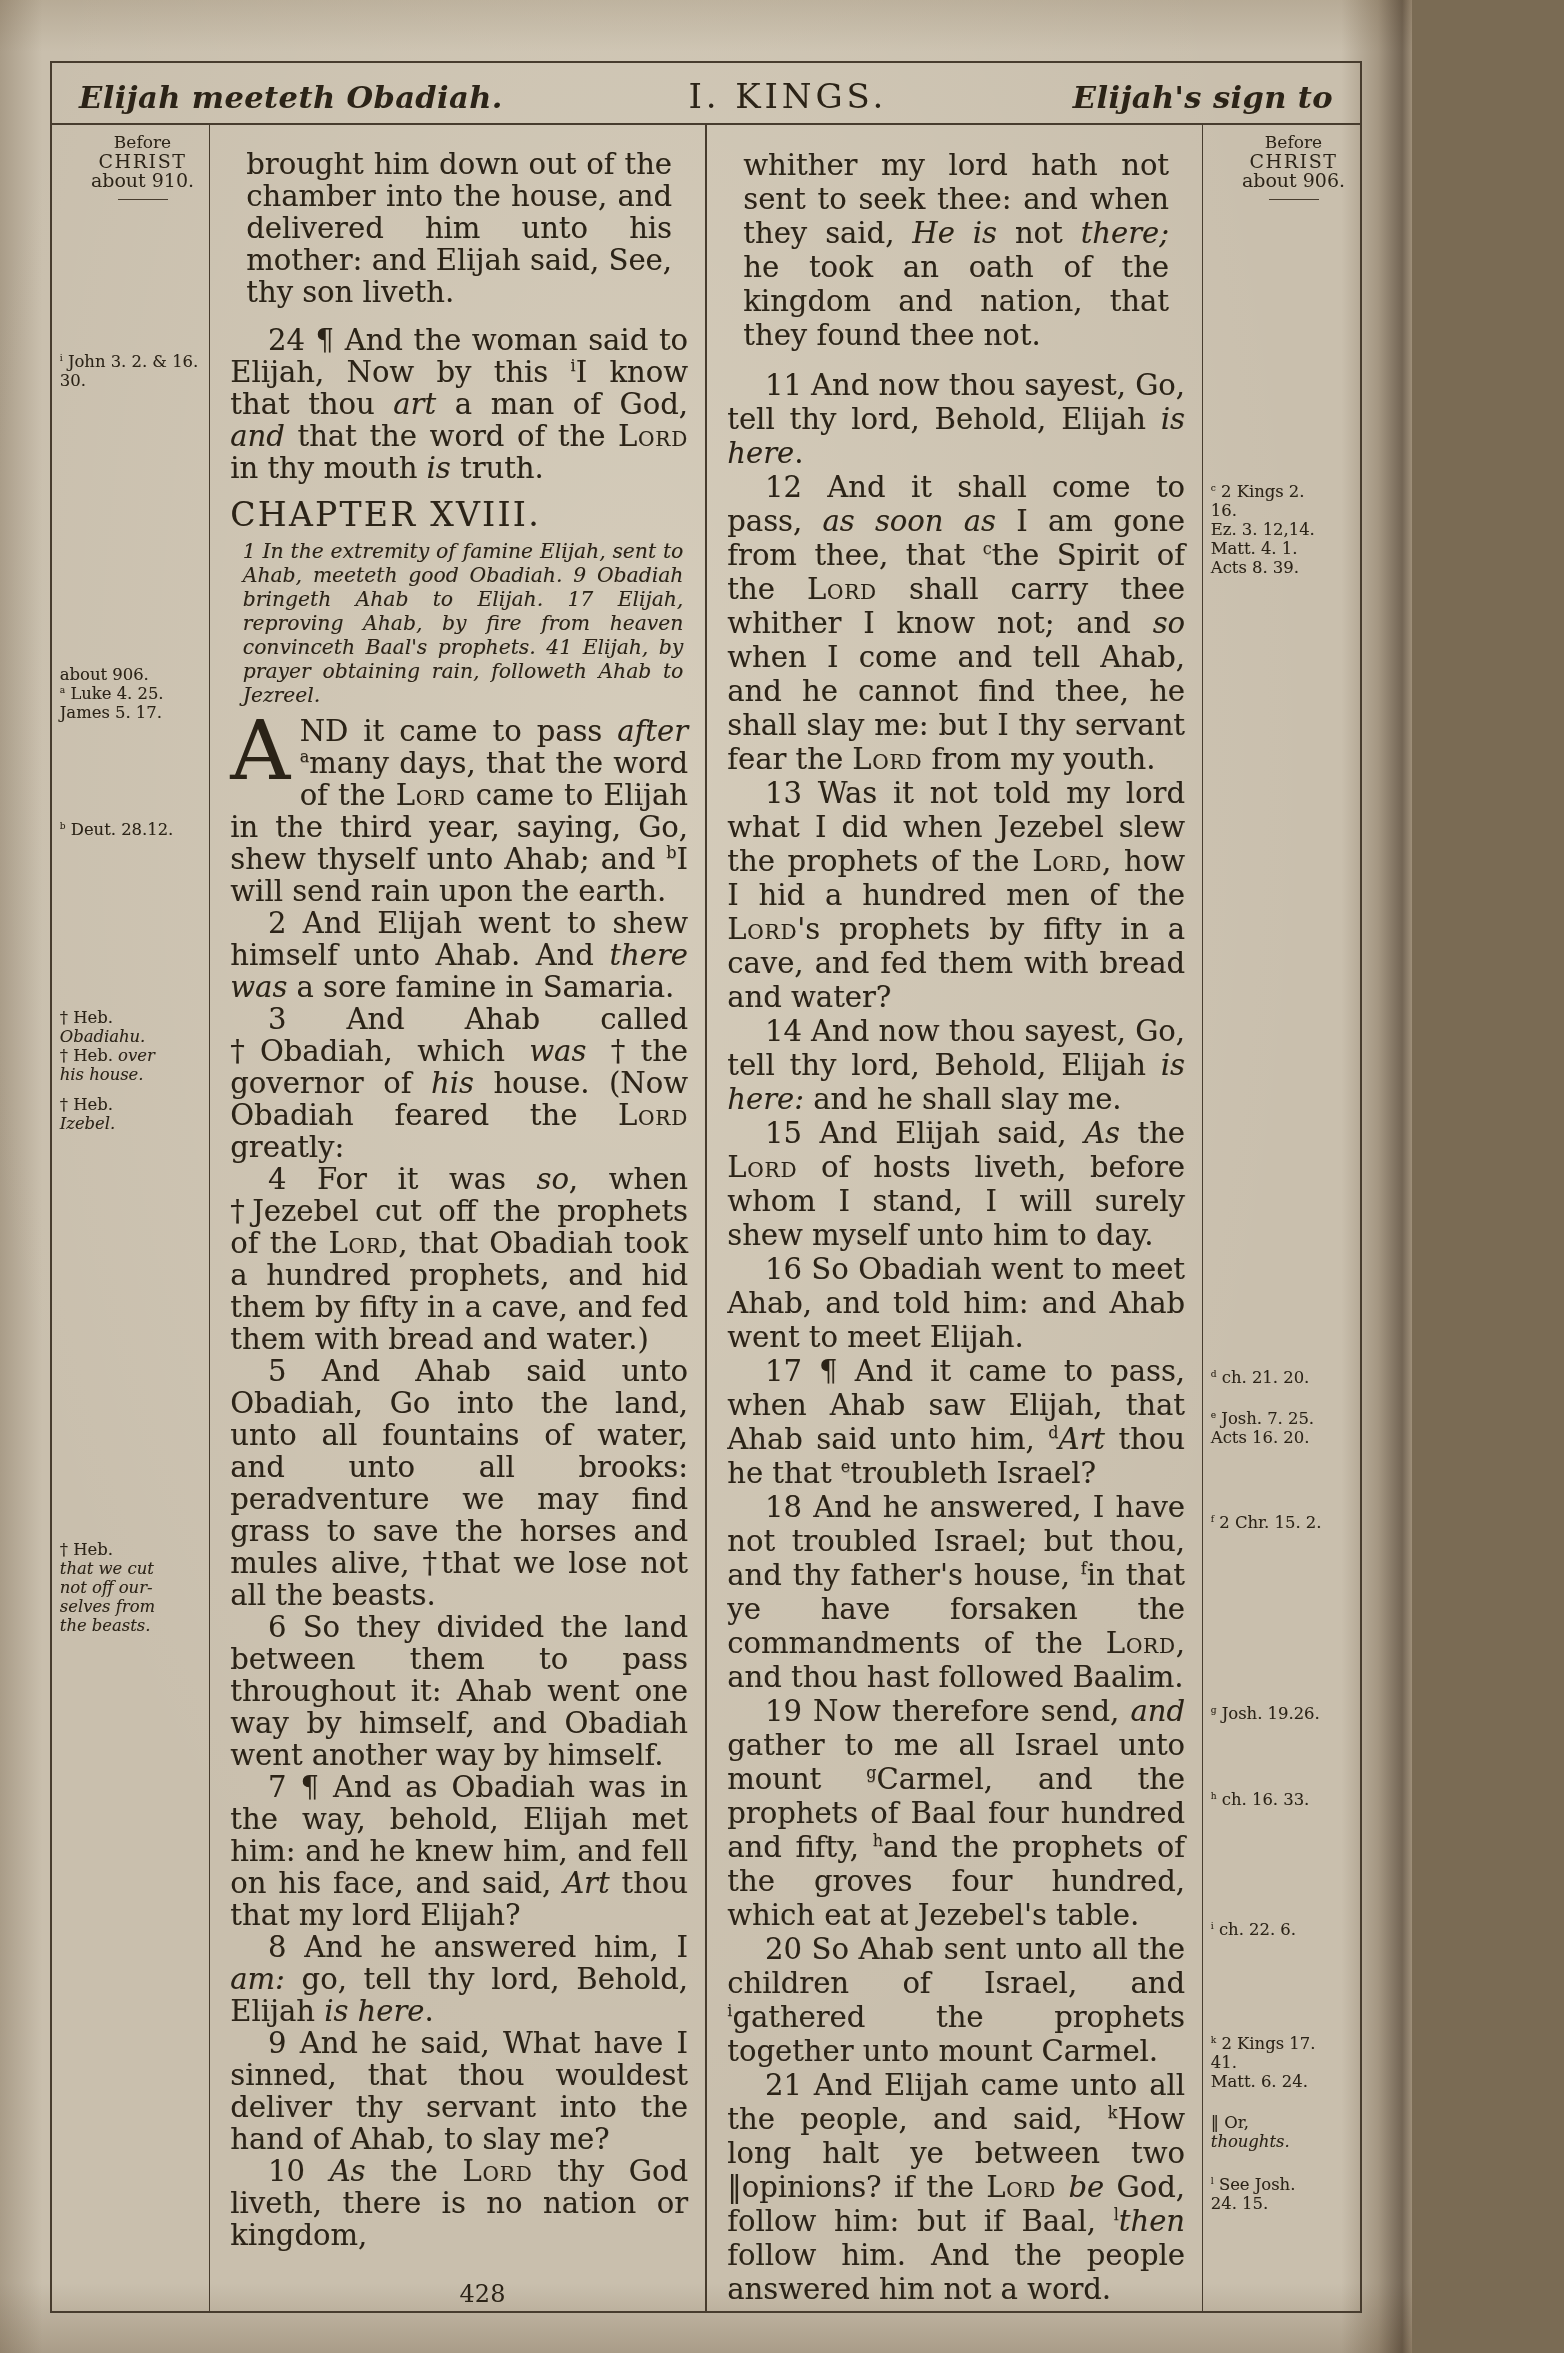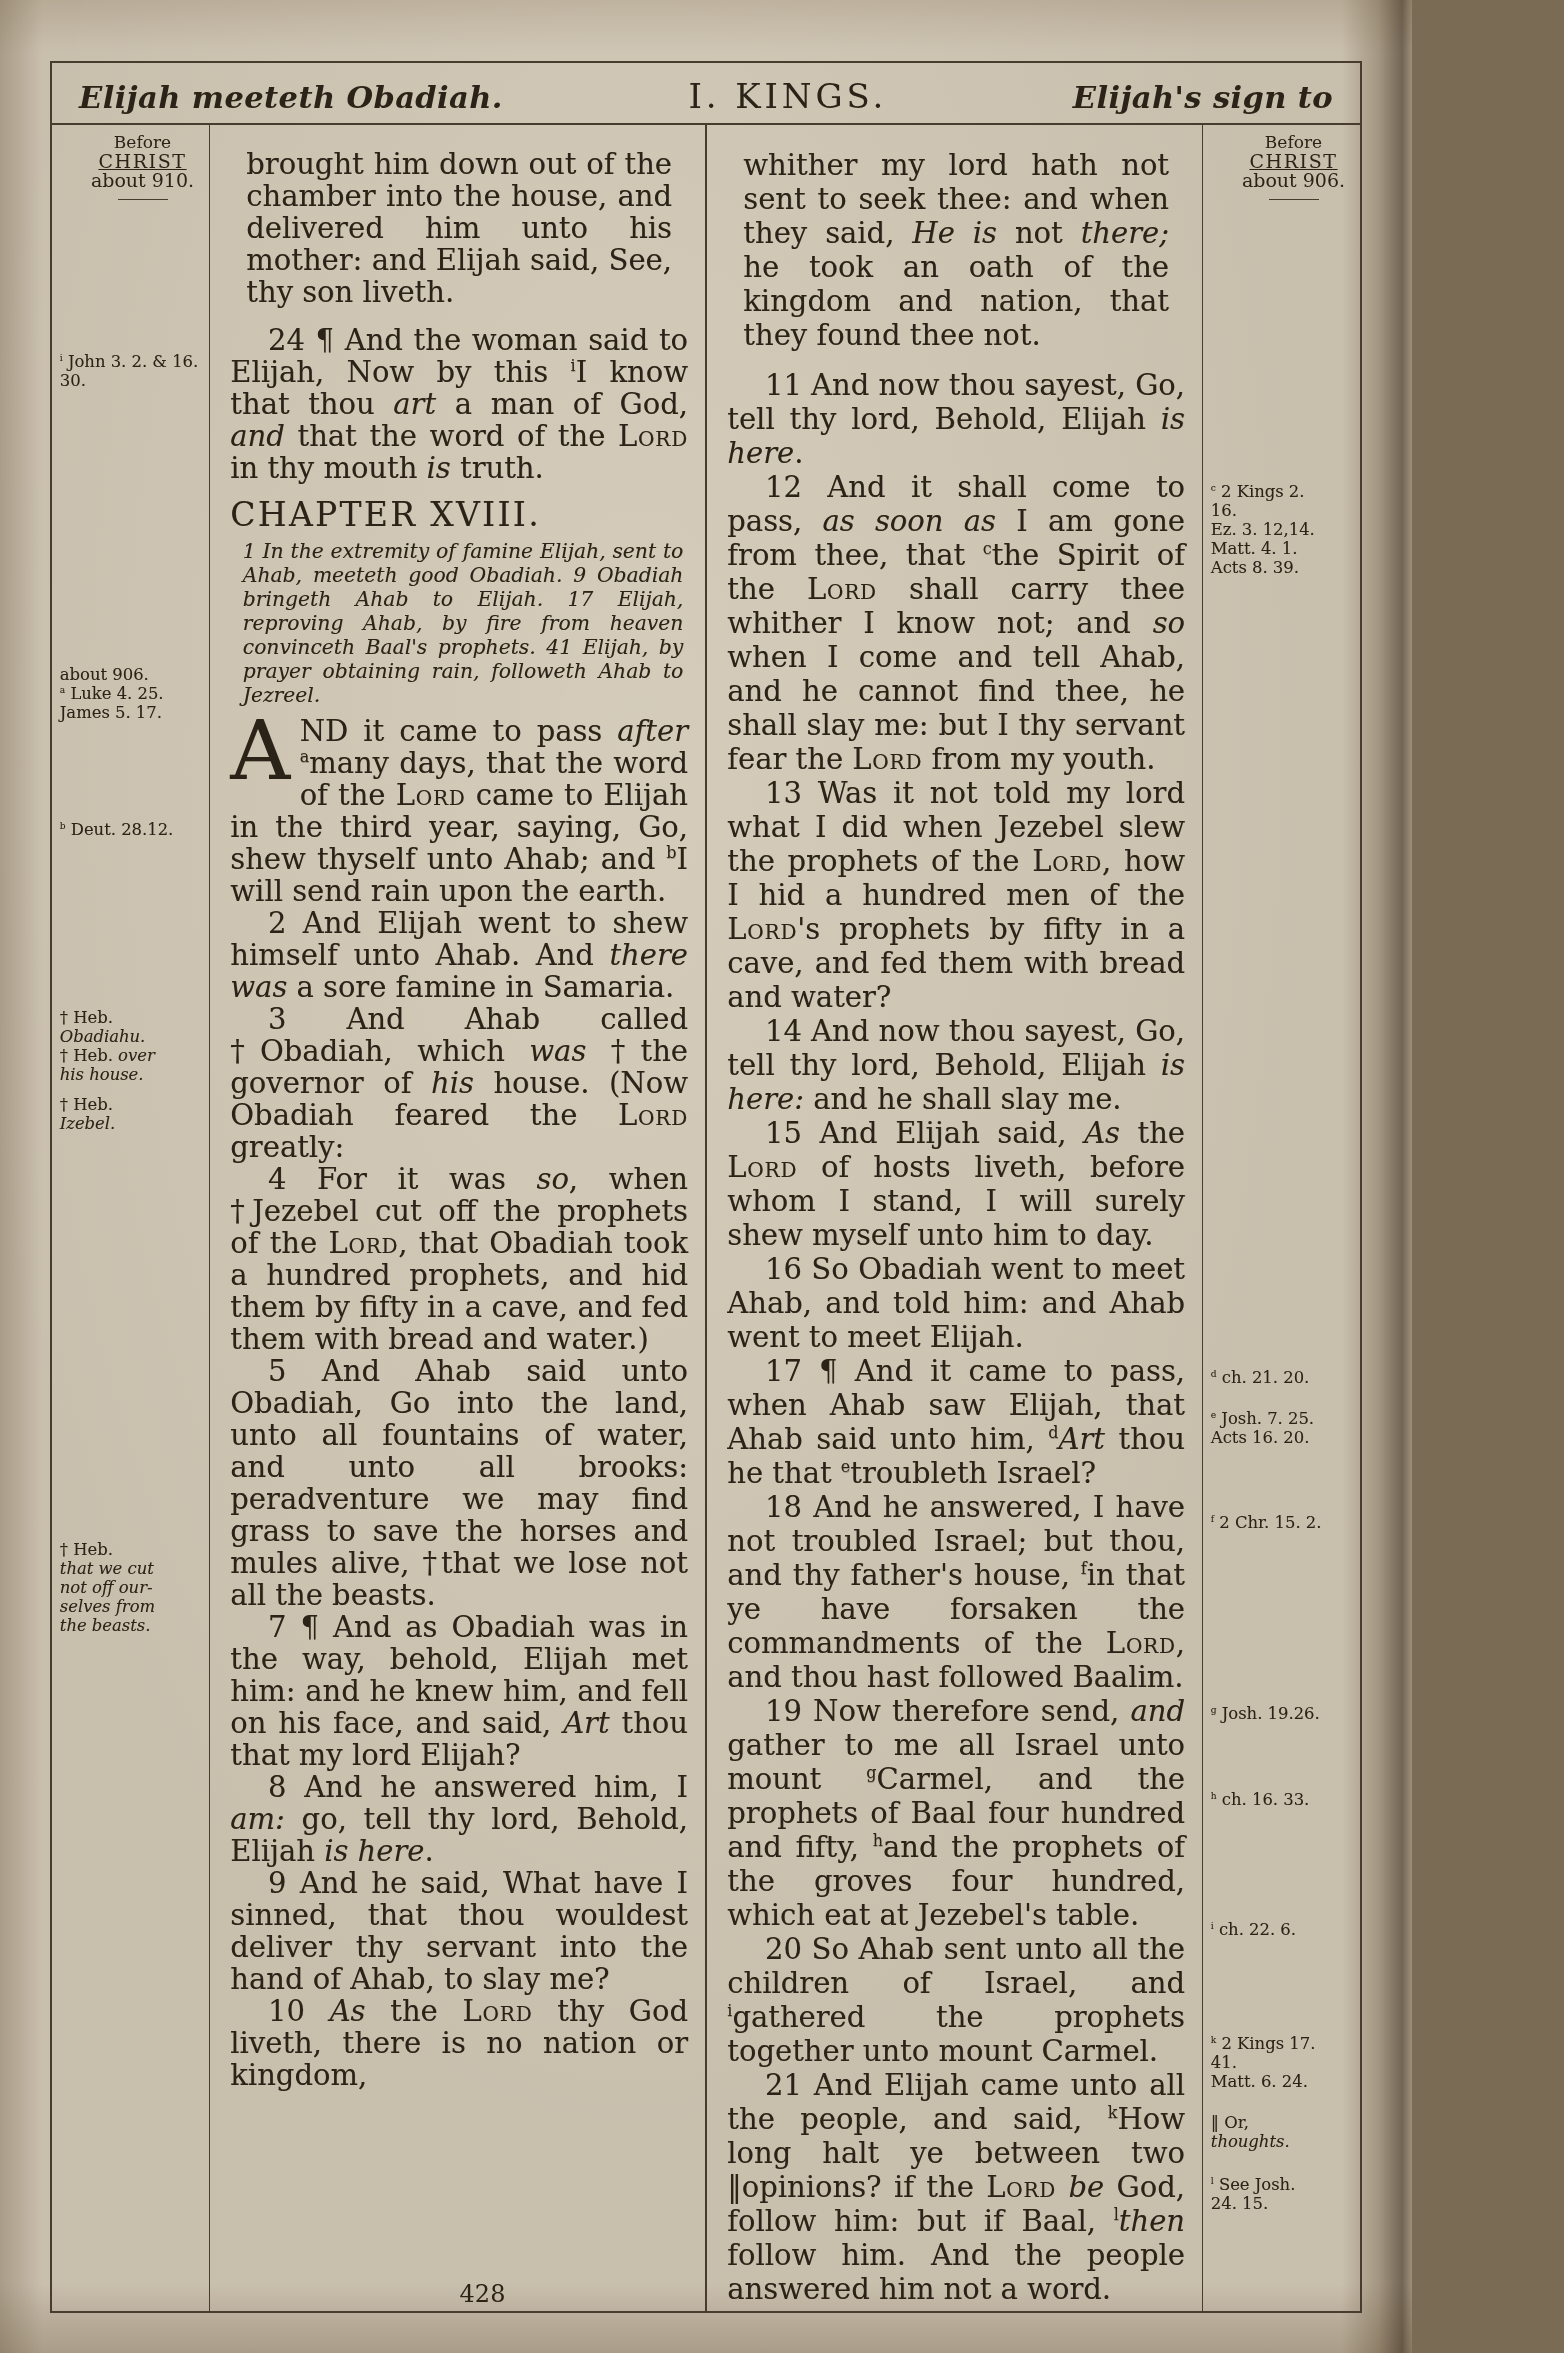--- a/index.html
+++ b/index.html
@@ -49,21 +49,21 @@
   p.summary{
     margin:0 4.7px 7.8px 12.5px;font-size:20.3px;line-height:24px;
     font-style:italic;text-align:justify;text-indent:0;
   }
   .dropcap{float:left;font-size:83px;line-height:63px;padding:4.7px 9.4px 0 0;}
   sup{font-size:0.55em;vertical-align:super;line-height:0;font-style:normal;}
   .sc{font-variant:small-caps;letter-spacing:0.8px;}
   
   .bc{padding-top:7.8px;text-align:center;}
   .bc .l1{font-size:17px;}
-  .bc .l2{font-size:19px;letter-spacing:1.6px;text-decoration:underline;}
+  .bc .l2{font-size:19px;letter-spacing:1.6px;}
   .bc .l3{font-size:19px;}
   .bc-rule{width:50px;border-top:1.6px solid #473c2e;margin:9.4px auto 0 auto;}
   .note{position:absolute;left:7.8px;right:4.7px;text-shadow:0.2px 0.2px 0 rgba(43,35,23,0.25);}
   
   .pagenum{
     position:absolute;bottom:3.1px;left:368px;width:125px;
     text-align:center;font-size:24px;
   }
 </style>
 </head>
@@ -98,20 +98,21 @@
       <div class="text-col leftcol">
         <p class="cont">brought him down out of the chamber into the house, and delivered him unto his mother: and Elijah said, See, thy son liveth.</p>
         <p class="verse">24 ¶ And the woman said to Elijah, Now by this <sup>i</sup>I know that thou <i>art</i> a man of God, <i>and</i> that the word of the <span class="sc">Lord</span> in thy mouth <i>is</i> truth.</p>
         <h2 class="chapter-heading">CHAPTER XVIII.</h2>
         <p class="summary">1 <i>In the extremity of famine Elijah, sent to Ahab, meeteth good Obadiah.</i> 9 <i>Obadiah bringeth Ahab to Elijah.</i> 17 <i>Elijah, reproving Ahab, by fire from heaven convinceth Baal's prophets.</i> 41 <i>Elijah, by prayer obtaining rain, followeth Ahab to Jezreel.</i></p>
         <p class="dropverse"><span class="dropcap">A</span><span>ND it came to pass <i>after</i> <sup>a</sup>many days, that the word of the <span class="sc">Lord</span> came to Elijah in the third year, saying, Go, shew thyself unto Ahab; and <sup>b</sup>I will send rain upon the earth.</span></p>
         <p class="verse">2 And Elijah went to shew himself unto Ahab. And <i>there was</i> a sore famine in Samaria.</p>
         <p class="verse">3 And Ahab called †Obadiah, which <i>was</i> †the governor of <i>his</i> house. (Now Obadiah feared the <span class="sc">Lord</span> greatly:</p>
         <p class="verse">4 For it was <i>so</i>, when †Jezebel cut off the prophets of the <span class="sc">Lord</span>, that Obadiah took a hundred prophets, and hid them by fifty in a cave, and fed them with bread and water.)</p>
         <p class="verse">5 And Ahab said unto Obadiah, Go into the land, unto all fountains of water, and unto all brooks: peradventure we may find grass to save the horses and mules alive, †that we lose not all the beasts.</p>
+        <p class="verse">6 So they divided the land between them to pass throughout it: Ahab went one way by himself, and Obadiah went another way by himself.</p>
         <p class="verse">7 ¶ And as Obadiah was in the way, behold, Elijah met him: and he knew him, and fell on his face, and said, <i>Art</i> thou that my lord Elijah?</p>
         <p class="verse">8 And he answered him, I <i>am:</i> go, tell thy lord, Behold, Elijah <i>is here</i>.</p>
         <p class="verse">9 And he said, What have I sinned, that thou wouldest deliver thy servant into the hand of Ahab, to slay me?</p>
         <p class="verse">10 <i>As</i> the <span class="sc">Lord</span> thy God liveth, there is no nation or kingdom,</p>
       </div>
 
       <div class="text-col rightcol">
         <p class="cont">whither my lord hath not sent to seek thee: and when they said, <i>He is</i> not <i>there;</i> he took an oath of the kingdom and nation, that they found thee not.</p>
         <p class="verse">11 And now thou sayest, Go, tell thy lord, Behold, Elijah <i>is here</i>.</p>
         <p class="verse">12 And it shall come to pass, <i>as soon as</i> I am gone from thee, that <sup>c</sup>the Spirit of the <span class="sc">Lord</span> shall carry thee whither I know not; and <i>so</i> when I come and tell Ahab, and he cannot find thee, he shall slay me: but I thy servant fear the <span class="sc">Lord</span> from my youth.</p>

